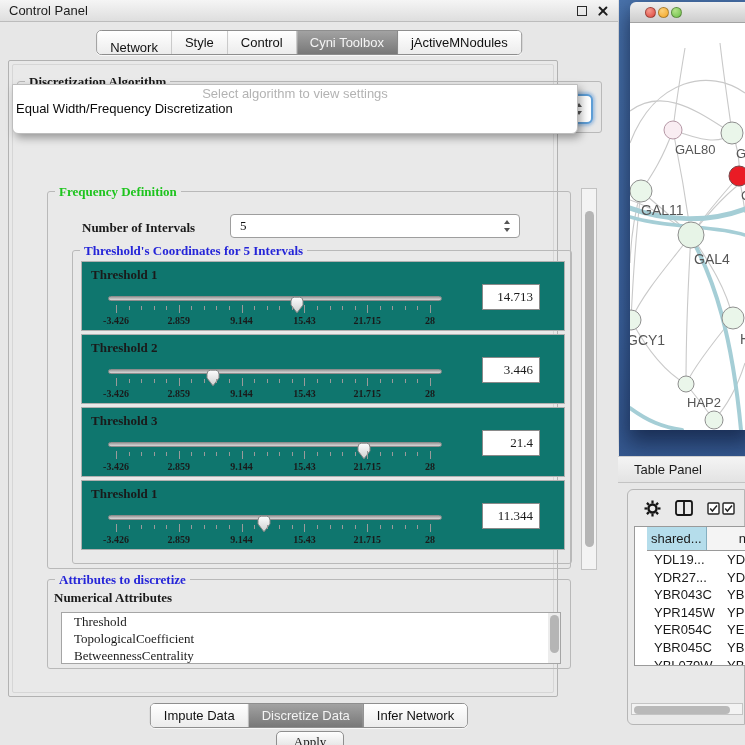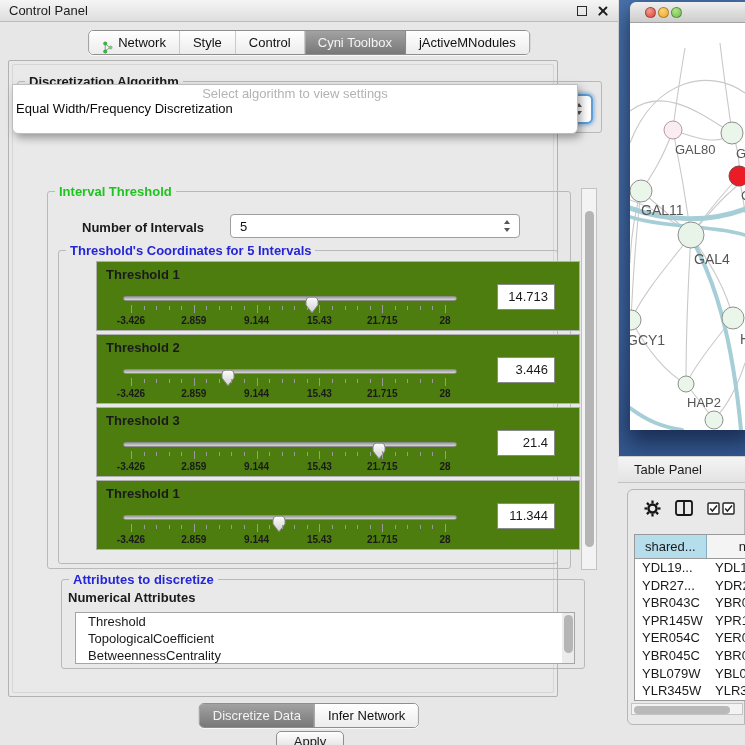--- a/index.html
+++ b/index.html
@@ -17,28 +17,28 @@
   .close-x { position:absolute; right:9px; top:5px; width:12px; height:12px; }
   .close-x::before,.close-x::after { content:""; position:absolute; left:0; top:5px; width:12px; height:2.4px;
      background:#1e1e1e; border-radius:1px; }
   .close-x::before { transform:rotate(45deg); } .close-x::after { transform:rotate(-45deg); }
 
   
   .seg { position:absolute; display:flex; height:25px; border:1px solid #8e8e8e; border-radius:5px;
          overflow:hidden; background:#fdfdfd; box-shadow:0 1px 0 rgba(255,255,255,.7); }
   .seg .tab { display:flex; align-items:flex-end; gap:5px; padding:0 13px; line-height:23px;
               background:linear-gradient(#ffffff,#ececec); border-right:1px solid #bdbdbd; color:#111;
-              white-space:nowrap; cursor:default; }
+              white-space:nowrap; cursor:default;flex-direction:column; }
   .seg .tab:last-child { border-right:none; }
   .seg .tab.selected { background:linear-gradient(#a2a2a2,#787878); color:#f4f4f4; border-right-color:#6f6f6f; }
   .top-tabs { top:30px; left:50%; transform:translateX(-50%); }
   .bottom-tabs { top:703px; left:50%; transform:translateX(-50%); }
 
   .content-panel { position:absolute; left:8px; top:60px; width:550px; height:637px;
-                   border:1px solid #b2b2b2; border-radius:2px; background:#e9e9e9; }
+                   border:1px solid #b2b2b2; border-radius:2px; background:#e9e9e9;font-family:Liberation Serif, serif; }
   .inner-line { position:absolute; inset:3px; border:1px solid #d6d6d6; border-radius:2px; pointer-events:none; }
 
   .group { position:absolute; border:1px solid #b9b9b9; border-radius:3px; }
   .group-label { position:absolute; top:-8px; left:7px; background:#e9e9e9; padding:0 4px;
                  font-weight:bold; line-height:15px; white-space:nowrap; }
   .group-label.green { color:#1ec41e; }
   .group-label.blue  { color:#2525d8; }
 
   
   .combo { position:absolute; background:#fff; border:1px solid #9e9e9e; border-radius:4px; }
@@ -58,21 +58,21 @@
   .popup-item.bold { font-weight:bold; }
 
   
   .vscroll { position:absolute; background:#f3f3f3; border:1px solid #c2c2c2; }
   .vthumb { position:absolute; left:3px; width:9px; border-radius:5px; background:#b5b5b5; }
   .hscroll { position:absolute; background:#f3f3f3; border:1px solid #c4c4c4; }
   .hthumb { position:absolute; top:1.5px; height:8px; border-radius:5px; background:#b9b9b9; }
 
   
   .threshold-panel { position:absolute; left:8px; width:484px; height:70px;
-                     border:1px solid #b0b0b0; background:#4d7c0f;margin-left:29px; }
+                     border:1px solid #b0b0b0; background:#0f766e; }
   .t-label { position:absolute; left:9px; top:5px; font-weight:bold; }
   .slider-area { position:absolute; left:26px; top:26px; width:334px; height:42px; }
   .slider-track { position:absolute; left:0; right:0; top:8px; height:5px; border-radius:3px;
                   background:linear-gradient(#9e9e9e,#d8d8d8); border:1px solid #8d8d8d; }
   .slider-scale { position:absolute; left:8px; right:12px; top:17px; height:9px; }
   .tick { position:absolute; top:1px; width:1px; height:4px; background:#9a9a9a; }
   .tick.major { height:8px; top:0; }
   .slider-labels { position:absolute; left:8px; right:12px; top:27px; height:12px; }
   .axis-label { position:absolute; transform:translateX(-50%); font-size:10px; font-weight:bold; color:#1a1a1a; }
   .slider-thumb { position:absolute; top:-9px; width:16px; height:18px; margin-left:-8px; }
@@ -103,22 +103,22 @@
   .net-canvas svg text { font-family:"Liberation Sans","DejaVu Sans",sans-serif; fill:#565656; }
 
   .tp-bar { position:absolute; left:0; top:456px; width:127px; height:27px;
             background:linear-gradient(#f4f4f4,#e3e3e3); border-top:1px solid #cfcfcf; border-bottom:1px solid #c3c3c3; }
   .tp-bar span { position:absolute; left:16px; top:0; line-height:26px; color:#1c1c1c; }
   .right-bottom { position:absolute; left:0; top:483px; width:127px; height:262px; background:#e7e7e7; }
   .tp-window { position:absolute; left:9px; top:489px; width:118px; height:236px; background:#e9e9e9;
                border:1px solid #b6b6b6; border-radius:6px 0 0 6px; }
   .tp-toolbar { position:absolute; left:0; top:6px; width:100%; height:28px; }
   .tp-toolbar .tico { position:absolute; top:4px; }
-  .tp-table { position:absolute; left:6px; top:44px; width:112px; height:167px; background:#fff;
-              border:1px solid #9a9a9a; border-right:none; overflow:hidden; }
+  .tp-table { position:absolute; left:6px; top:36px; width:112px; height:140px; background:#fff;
+              border:1px solid #9a9a9a; border-right:none; overflow:hidden;padding-left:12px; }
   .thead { display:flex; height:24px; border-bottom:1px solid #9a9a9a; }
   .th0 { width:72px; background:#b5ddeb; border-right:1px solid #85afc0; text-align:center; line-height:23px; }
   .th1 { flex:1; background:#f4f4f4; padding-left:32px; line-height:23px; }
   .trow { display:flex; height:17.6px; }
   .tcell { line-height:17.6px; white-space:nowrap; overflow:hidden; }
   .tcell.c0 { width:72px; padding-left:7px; }
   .tcell.c1 { flex:1; padding-left:8px; }
 
   svg.defs-only { position:absolute; width:0; height:0; }
 </style>
@@ -172,29 +172,29 @@
 
       <div class="group" style="left:8px; top:20px; width:585px; height:52px;">
         <span class="group-label">Discretization Algorithm</span>
         <div class="combo focus" style="left:9px; top:12px; width:566px; height:30px;">
           <span class="updown"></span>
         </div>
       </div>
 
 
       <div class="group" style="left:38px; top:130px; width:524px; height:378px;">
-        <span class="group-label green">Interval Threshold</span>
+        <span class="group-label green">Frequency Definition</span>
 
         <span style="position:absolute; left:34px; top:28px; font-weight:bold;">Number of Intervals</span>
         <div class="combo" style="left:182px; top:22px; width:290px; height:24px;">
           <span class="combo-text">5</span>
           <span class="updown"></span>
         </div>
 
-        <div class="group" style="left:10px; top:58px; width:500px; height:314px;padding-left:43px;">
+        <div class="group" style="left:24px; top:58px; width:500px; height:314px;padding-left:43px;">
           <span class="group-label blue">Threshold's Coordinates for 5 Intervals</span>
 
           <div class="threshold-panel" style="top:10px;">
             <span class="t-label">Threshold 1</span>
             <div class="slider-area">
               <div class="slider-track"></div>
               <div class="slider-scale">
                 <span class="slider-thumb" style="left: 57.72%;"><svg width="16" height="18" viewBox="0 0 16 18">
                       <path d="M2 5.2 Q2 1.2 5.2 1.2 L10.8 1.2 Q14 1.2 14 5.2 L14 9 L8 16.8 L2 9 Z" fill="url(#thumbGrad)" stroke="#858585"></path>
                     </svg></span>
@@ -377,37 +377,40 @@
             </div>
             <div class="t-value">11.344</div>
           </div>
         </div>
       </div>
 
       <div class="vscroll" style="left:572px; top:127px; width:16px; height:382px;">
         <div class="vthumb" style="top:22px; height:336px;"></div>
       </div>
 
-      <div class="group" style="left:52px; top:518px; width:524px; height:90px;">
+      <div class="group" style="left:38px; top:518px; width:524px; height:90px;">
         <span class="group-label blue">Attributes to discretize</span>
         <span style="position:absolute; left:6px; top:10px; font-weight:bold;">Numerical Attributes</span>
         <div class="attr-list" style="left:13px; top:32px; width:500px; height:52px;">
             <div class="attr-item">Threshold</div>
             <div class="attr-item">TopologicalCoefficient</div>
             <div class="attr-item">BetweennessCentrality</div>
           </div>
         <div class="vscroll" style="left:500px; top:33px; width:12px; height:50px; border:none; background:#ececec;">
           <div class="vthumb" style="left:1.5px; top:2px; height:38px;"></div>
         </div>
       </div>
 
       <div class="apply-btn">Apply</div>
     </div>
 
     <nav class="seg bottom-tabs">
+      <span class="tab">
+          <span>Impute Data</span>
+        </span>
       <span class="tab selected">
           <span>Discretize Data</span>
         </span>
       <span class="tab">
           <span>Infer Network</span>
         </span>
     </nav>
   </section>
 
   <section class="right-region">

